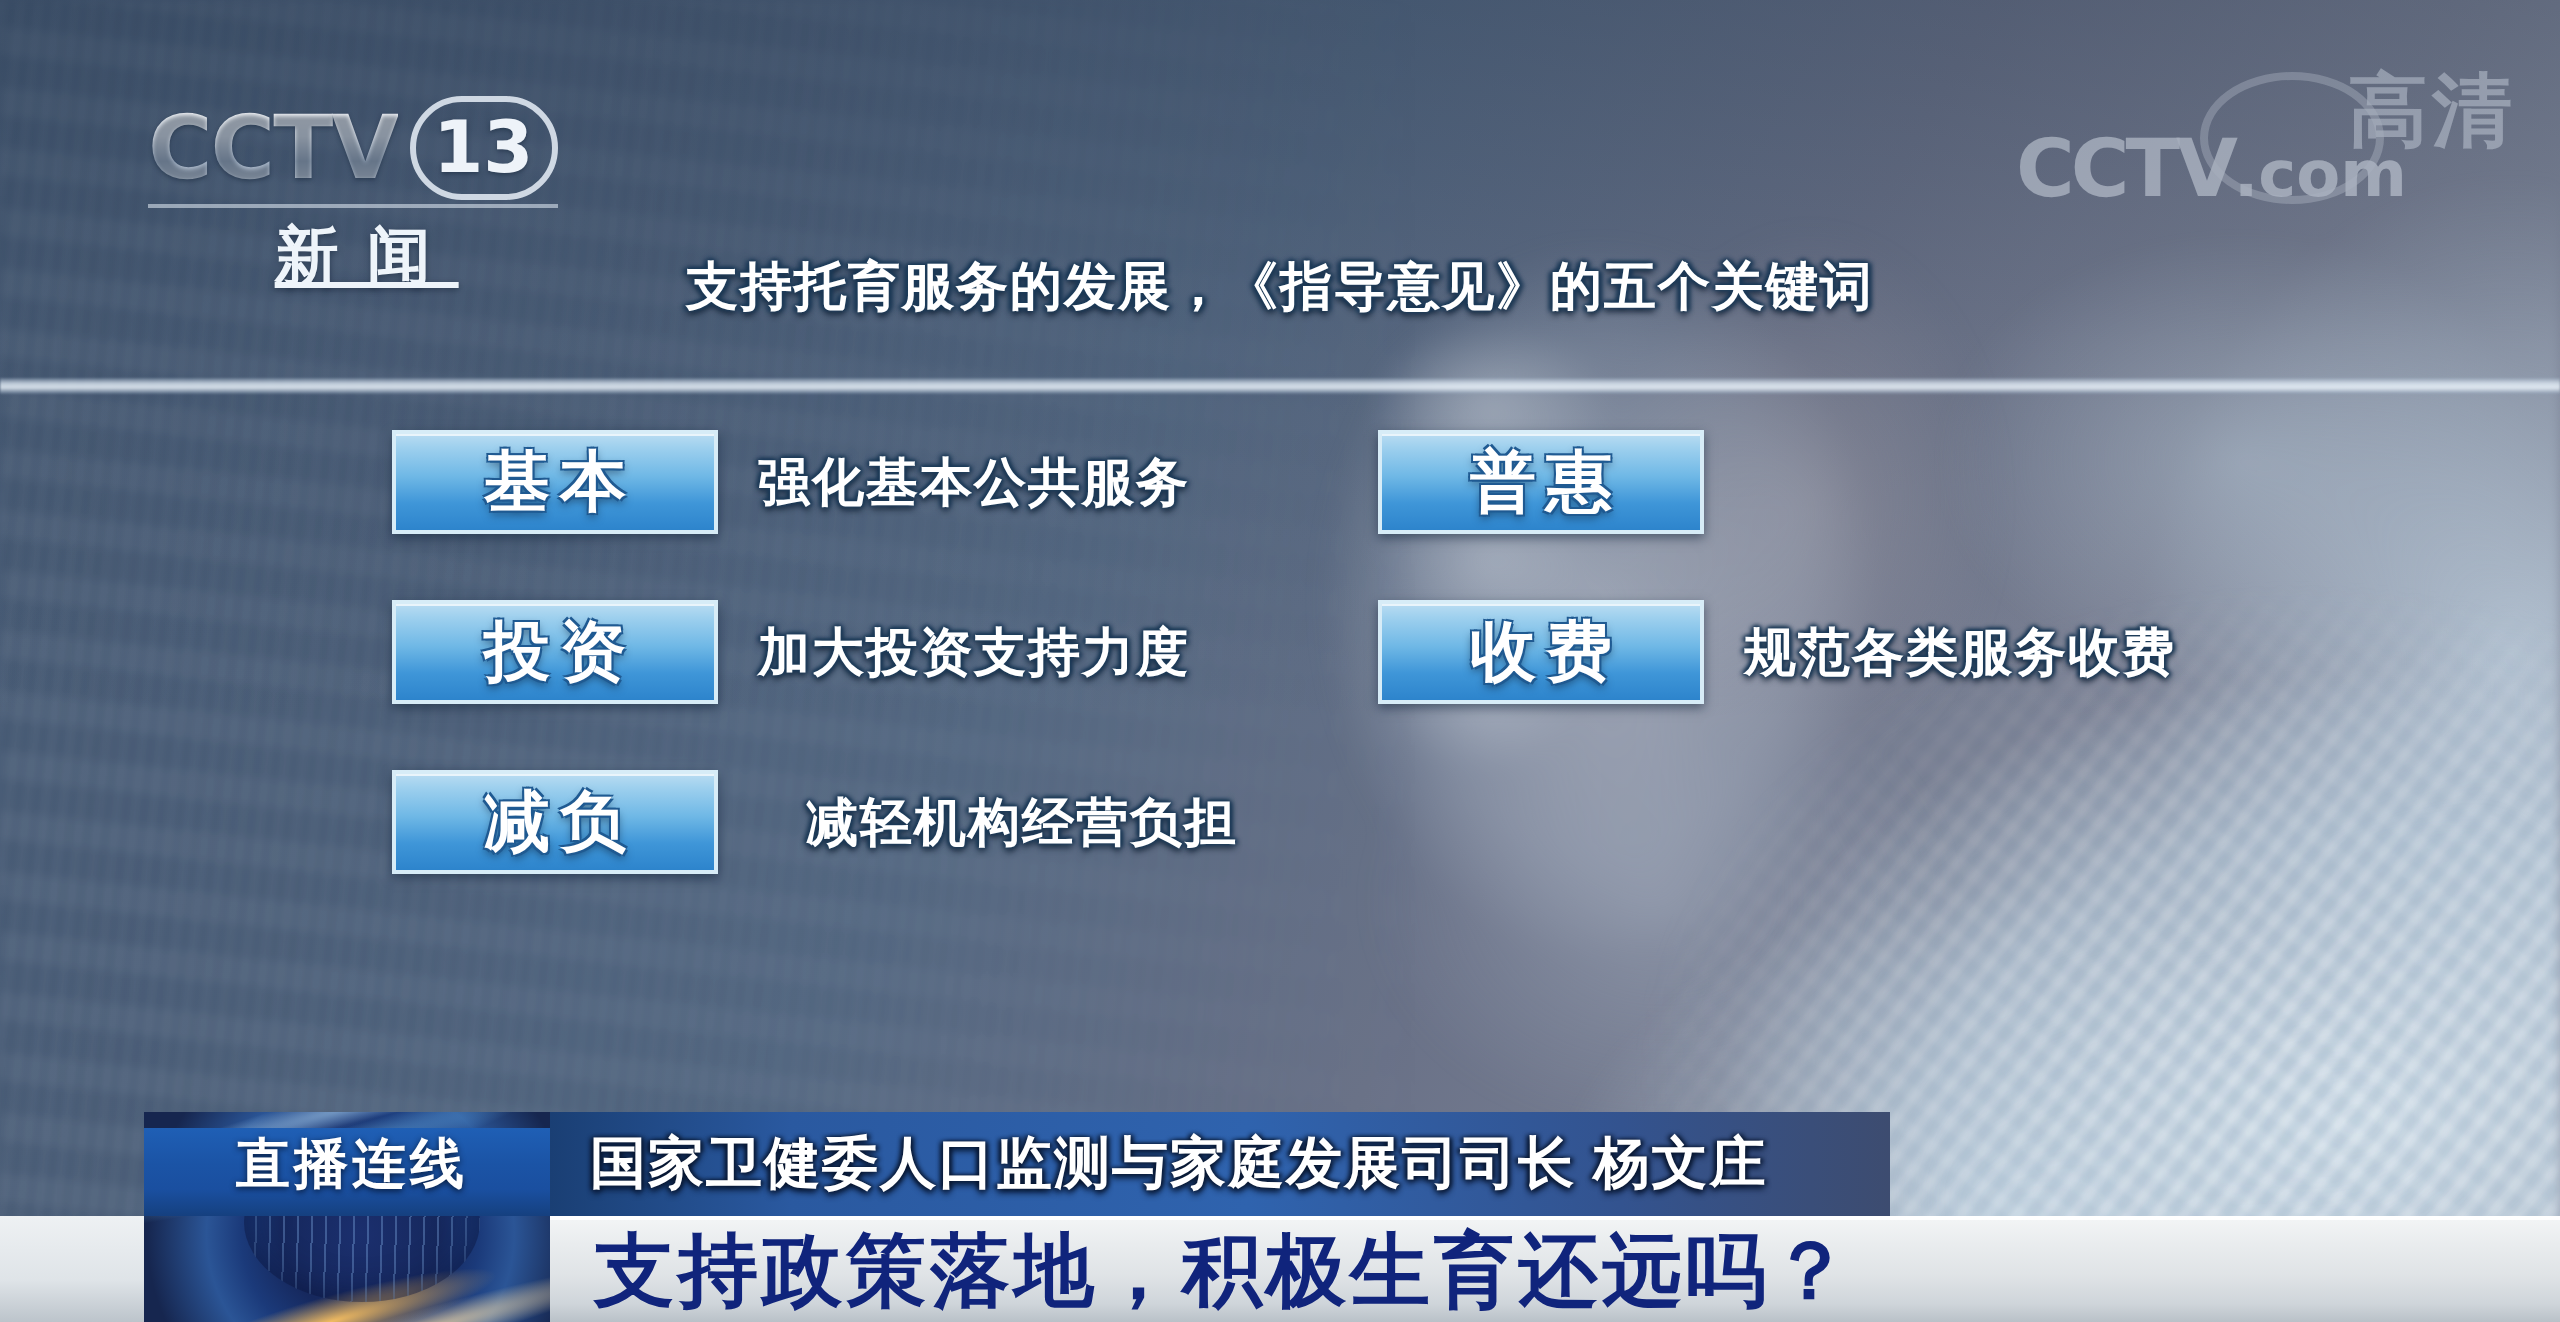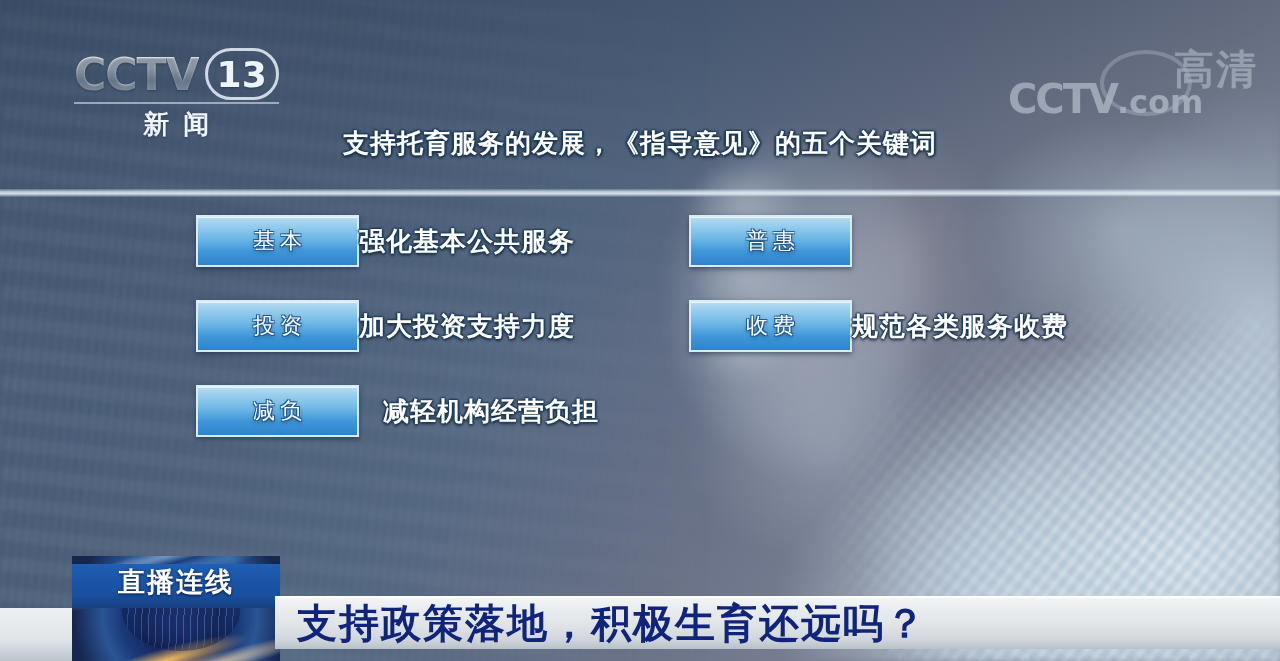--- a/index.html
+++ b/index.html
@@ -77,27 +77,28 @@
     display:flex; align-items:center; justify-content:center;
   }
   .cctv13-num {
     font-size:36px; font-weight:700; color:#eef3f9;
     font-family:"DejaVu Sans","Liberation Sans",sans-serif;
     text-shadow:0 1px 2px rgba(20,35,55,.5);
     text-align:center;
   }
   .cctv13-rule { height:2px; background:rgba(230,238,247,.55); margin:2px 0 3px; }
   .cctv13-sub {
-    text-align:center; font-size:26px; font-weight:700; color:#eef4fa;
+    text-align:center; font-size:32px; font-weight:700; color:#eef4fa;
     letter-spacing:14px; text-indent:14px;
     text-shadow:0 1px 3px rgba(20,35,55,.55);
-  }
-
-  
-  .watermark { position:absolute; right:10px; top:46px; width:262px; height:80px; opacity:.5; }
+    text-decoration:underline;
+  }
+
+  
+  .watermark { position:absolute; right:10px; top:32px; width:262px; height:80px; opacity:.5; }
   .wm-hd {
     position:absolute; right:12px; top:-4px;
     font-size:40px; font-weight:700; color:rgba(232,240,249,.72);
     letter-spacing:2px;
   }
   .wm-main {
     position:absolute; left:0; top:30px;
     font-size:40px; font-weight:700; letter-spacing:-2px;
     color:rgba(234,241,249,.86);
     font-family:"DejaVu Sans","Liberation Sans",sans-serif;
@@ -136,26 +137,26 @@
   .kw-r2 { top:170px;gap:24px; }
 
   .kw-chip {
     width:163px; height:52px; flex:0 0 163px;
     border:2px solid #d7ecf7;
     background:linear-gradient(180deg,#b9dcf2 0%,#9ed0ee 14%,#6fb8e6 44%,#3f96d8 72%,#2d84cc 100%);
     box-shadow:inset 0 1px 0 rgba(255,255,255,.7), 0 2px 5px rgba(12,30,52,.5);
     display:flex; align-items:center; justify-content:center;
   }
   .kw-chip-text {
-    font-size:22px; font-weight:400; color:#ffffff; letter-spacing:5px; text-indent:5px;
+    font-size:33px; font-weight:700; color:#ffffff; letter-spacing:5px; text-indent:5px;
     text-shadow:1px 1px 0 #1f5a92, -1px 1px 0 #1f5a92, 1px -1px 0 #1f5a92,
                 -1px -1px 0 #1f5a92, 0 2px 4px rgba(10,30,55,.6);
   }
   .kw-desc {
-    font-size:26px; font-weight:700; color:#ffffff; letter-spacing:1px;
+    margin-left:20px; font-size:26px; font-weight:700; color:#ffffff; letter-spacing:1px;
     white-space:nowrap;
     text-shadow:0 0 1px #20405e, 1.5px 0 2px #1c3a58, -1.5px 0 2px #1c3a58,
                 0 2px 3px rgba(10,24,40,.8), 0 -1px 2px #1c3a58;
   }
 
   
   .lower-third { position:absolute; left:0; bottom:0; width:1280px; height:105px; }
 
   .lt-globe {
     position:absolute; left:72px; bottom:0; width:208px; height:105px; overflow:hidden;
@@ -194,21 +195,21 @@
     background:linear-gradient(90deg,#1a3f74 0%,#2a59a0 18%,#2f63ae 52%,#33538f 80%,#3d4c70 100%);
     display:flex; align-items:center; padding-left:20px;
   }
   .lt-name-text {
     font-size:28px; font-weight:700; color:#ffffff; letter-spacing:1px; white-space:nowrap;
     text-shadow:1.5px 0 2px rgba(8,22,48,.9), -1.5px 0 2px rgba(8,22,48,.9),
                 0 2px 3px rgba(6,18,42,.9);
   }
 
   .lt-topic {
-    position:absolute; left:275px; bottom:12px; width:1005px; height:53px;
+    position:absolute; left:275px; bottom:0; width:1005px; height:53px;
     background:linear-gradient(180deg,#f2f4f5 0%,#e9ecee 24%,#dfe3e6 55%,#cfd5da 82%,#b9c1c8 100%);
     border-top:2px solid #ffffff;
     display:flex; align-items:center; padding-left:22px;
   }
   .lt-topic-text {
     font-size:40px; font-weight:700; color:#10247c; letter-spacing:2px; white-space:nowrap;
   }
   .lt-stripe {
     position:absolute; left:0; bottom:0; width:72px; height:53px;
     background:linear-gradient(180deg,#eef1f3 0%,#dfe4e8 60%,#bcc4cb 100%);
@@ -284,20 +285,23 @@
 
   </div>
 
   <div class="lower-third">
     <div class="lt-globe"></div>
 
     <div class="lt-live">
       <span class="lt-live-text">直播连线</span>
     </div>
 
+    <div class="lt-name">
+      <span class="lt-name-text">国家卫健委人口监测与家庭发展司司长 杨文庄</span>
+    </div>
 
     <div class="lt-stripe"></div>
     <div class="lt-topic">
       <span class="lt-topic-text">支持政策落地，积极生育还远吗？</span>
     </div>
   </div>
 
 </div>
 
 </body></html>

